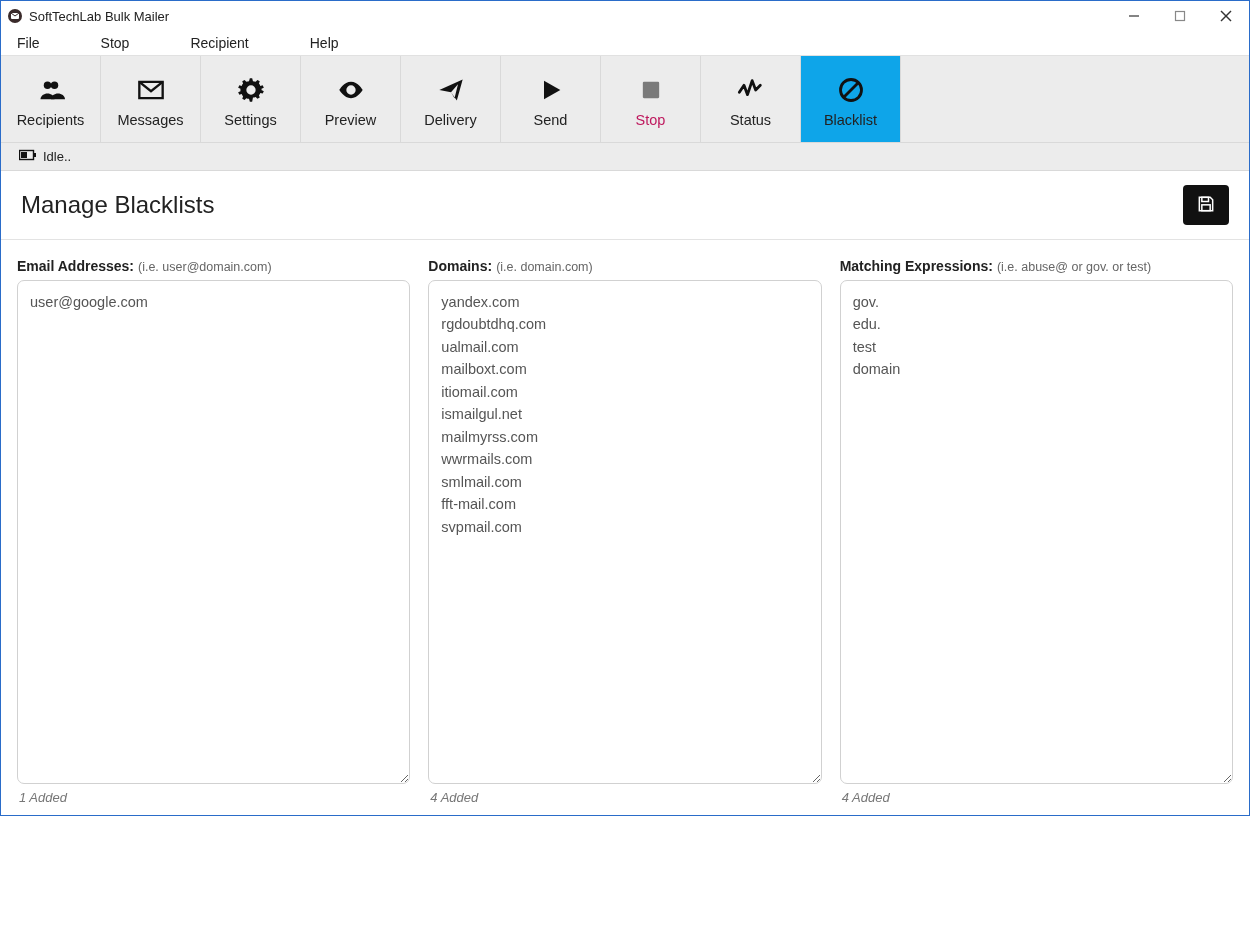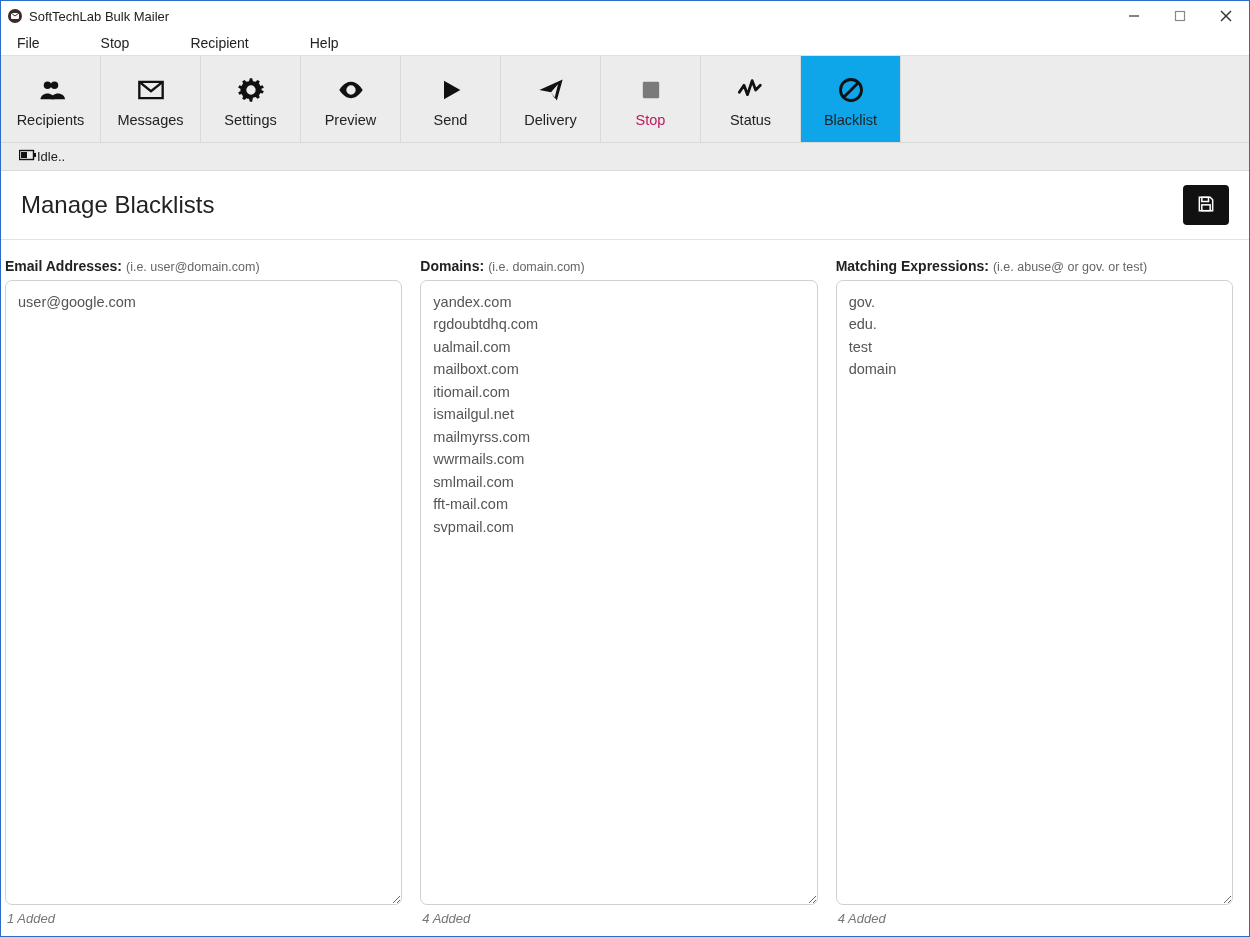--- a/index.html
+++ b/index.html
@@ -5,21 +5,21 @@
   * { box-sizing: border-box; }
   html, body {
     margin: 0; padding: 0;
     width: 1250px; height: 937px;
     font-family: "Segoe UI", Arial, sans-serif;
     font-size: 14px;
     color: #222;
     background: #fff;
   }
   .window {
-    width: 1250px; height: 937px;
+    width: 1250px; height: 816px;
     border: 1px solid #2a6cc9;
     display: flex; flex-direction: column;
     background: #fff;
   }
   
   .titlebar {
     height: 30px;
     display: flex; align-items: center;
     padding: 0 0 0 6px;
     background: #fff;
@@ -72,40 +72,41 @@
   .tool-btn.disabled .icon svg { fill: #7a7a7a; }
   .tool-label { font-size: 14.5px; }
   
   .status-strip {
     height: 28px;
     background: #ececec;
     border-bottom: 1px solid #d9d9d9;
     display: flex; align-items: center;
     padding-left: 18px;
     font-size: 13px;
+    gap: 6px;
   }
   
   .page-header {
     display: flex; align-items: center;
     padding: 14px 20px 14px 20px;
     border-bottom: 1px solid #e3e3e3;
   }
   .page-title { font-size: 24px; font-weight: 400; flex: 1; }
   .save-btn {
     width: 46px; height: 40px;
     background: #111; border-radius: 4px;
     display: flex; align-items: center; justify-content: center;
     color: #fff; cursor: default;
   }
   .save-btn svg { width: 20px; height: 20px; fill: #fff; stroke: #fff; }
   
   .content {
     flex: 1;
     display: flex;
-    padding: 18px 16px 8px 4px;
+    padding: 18px 16px 8px 16px;
     gap: 18px;
     min-height: 0;
   }
   .col {
     flex: 1;
     display: flex; flex-direction: column;
     min-height: 0;
   }
   .col-header {
     font-size: 14px; margin-bottom: 6px;
@@ -212,33 +213,33 @@
             <path d="M12 5C6 5 2 12 2 12s4 7 10 7 10-7 10-7-4-7-10-7zm0 11a4 4 0 110-8 4 4 0 010 8z"></path>
             <circle cx="12" cy="12" r="2" fill="#ececec"></circle>
           </svg>
       </span>
       <span class="tool-label">Preview</span>
     </div>
 
     <div class="tool-btn">
       <span class="icon">
         <svg viewBox="0 0 24 24">
+            <path d="M2 12L22 3l-5 18-5-7-10-2zm10 2l3 5 3-12-6 7z"></path>
+          </svg>
+      </span>
+      <span class="tool-label">Delivery</span>
+    </div>
+
+    <div class="tool-btn">
+      <span class="icon">
+        <svg viewBox="0 0 24 24">
             <path d="M6 4l14 8-14 8z"></path>
           </svg>
       </span>
       <span class="tool-label">Send</span>
-    </div>
-
-    <div class="tool-btn">
-      <span class="icon">
-        <svg viewBox="0 0 24 24">
-            <path d="M2 12L22 3l-5 18-5-7-10-2zm10 2l3 5 3-12-6 7z"></path>
-          </svg>
-      </span>
-      <span class="tool-label">Delivery</span>
     </div>
 
     <div class="tool-btn disabled">
       <span class="icon">
         <svg viewBox="0 0 24 24">
             <rect x="5" y="5" width="14" height="14" rx="1"></rect>
           </svg>
       </span>
       <span class="tool-label">Stop</span>
     </div>

